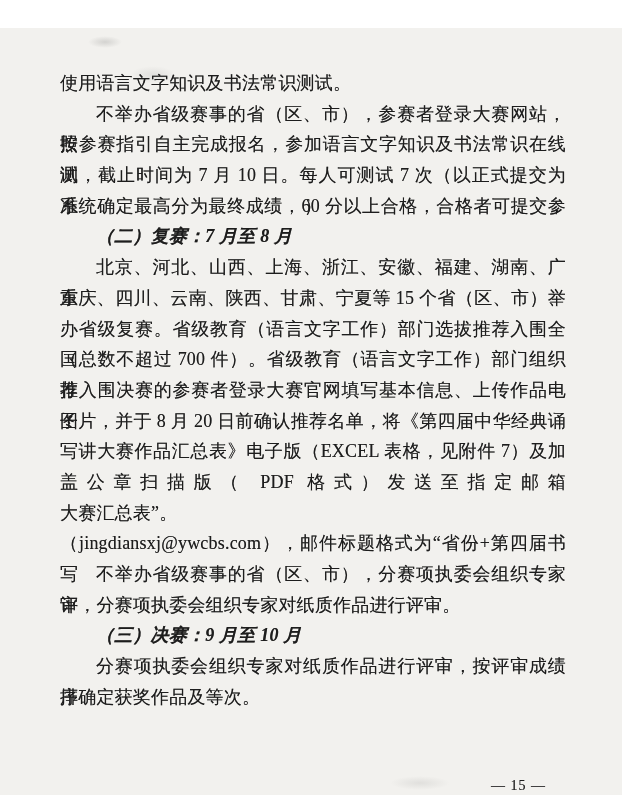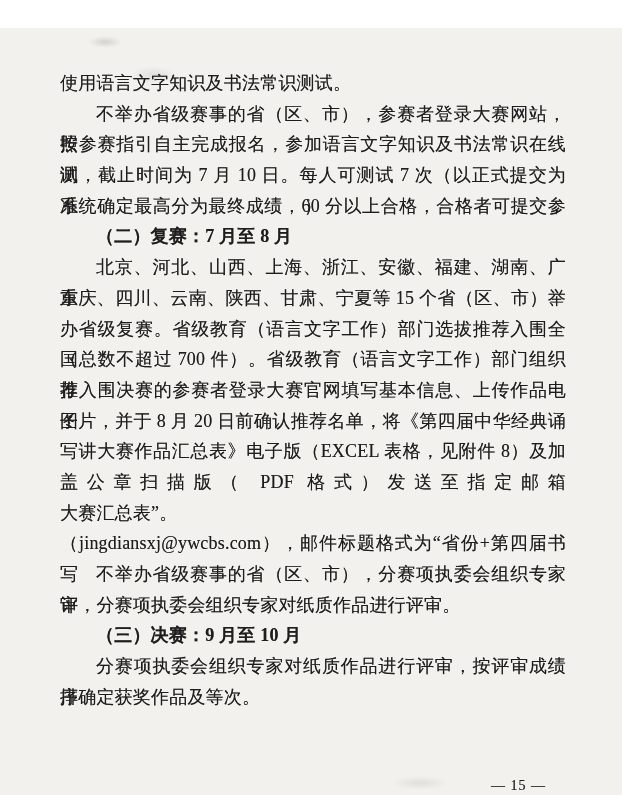--- a/index.html
+++ b/index.html
@@ -32,20 +32,21 @@
   }
   .line.just {
     text-align: justify;
     text-align-last: justify;
   }
   .line.indent {
     text-indent: 2em;
   }
   .line.head {
     font-weight: bold;
+    font-style: italic;
   }
   .page-number {
     position: absolute;
     right: 76px;
     top: 750px;
     font-size: 14px;
     letter-spacing: 1px;
     text-shadow: 0 0 0.6px rgba(20,20,20,0.5);
   }
   
@@ -82,21 +83,21 @@
     <div class="line just">照参赛指引自主完成报名，参加语言文字知识及书法常识在线测</div>
     <div class="line just">试，截止时间为 7 月 10 日。每人可测试 7 次（以正式提交为准），</div>
     <div class="line just">系统确定最高分为最终成绩，60 分以上合格，合格者可提交参</div>
     <div class="line indent head">（二）复赛：7 月至 8 月</div>
     <div class="line indent just">北京、河北、山西、上海、浙江、安徽、福建、湖南、广东、</div>
     <div class="line just">重庆、四川、云南、陕西、甘肃、宁夏等 15 个省（区、市）举</div>
     <div class="line just">办省级复赛。省级教育（语言文字工作）部门选拔推荐入围全国</div>
     <div class="line just">（总数不超过 700 件）。省级教育（语言文字工作）部门组织推</div>
     <div class="line just">荐入围决赛的参赛者登录大赛官网填写基本信息、上传作品电子</div>
     <div class="line just">图片，并于 8 月 20 日前确认推荐名单，将《第四届中华经典诵</div>
-    <div class="line just">写讲大赛作品汇总表》电子版（EXCEL 表格，见附件 8）及加</div>
+    <div class="line just">写讲大赛作品汇总表》电子版（EXCEL 表格，见附件 7）及加</div>
     <div class="line just">盖公章扫描版（ PDF 格式）发送至指定邮箱</div>
     <div class="line">大赛汇总表”。</div>
     <div class="line just">（jingdiansxj@ywcbs.com），邮件标题格式为“省份+第四届书写</div>
     <div class="line indent just">不举办省级赛事的省（区、市），分赛项执委会组织专家评</div>
     <div class="line">审，分赛项执委会组织专家对纸质作品进行评审。</div>
     <div class="line indent head">（三）决赛：9 月至 10 月</div>
     <div class="line indent just">分赛项执委会组织专家对纸质作品进行评审，按评审成绩排</div>
     <div class="line">序确定获奖作品及等次。</div>
   </div>
 

